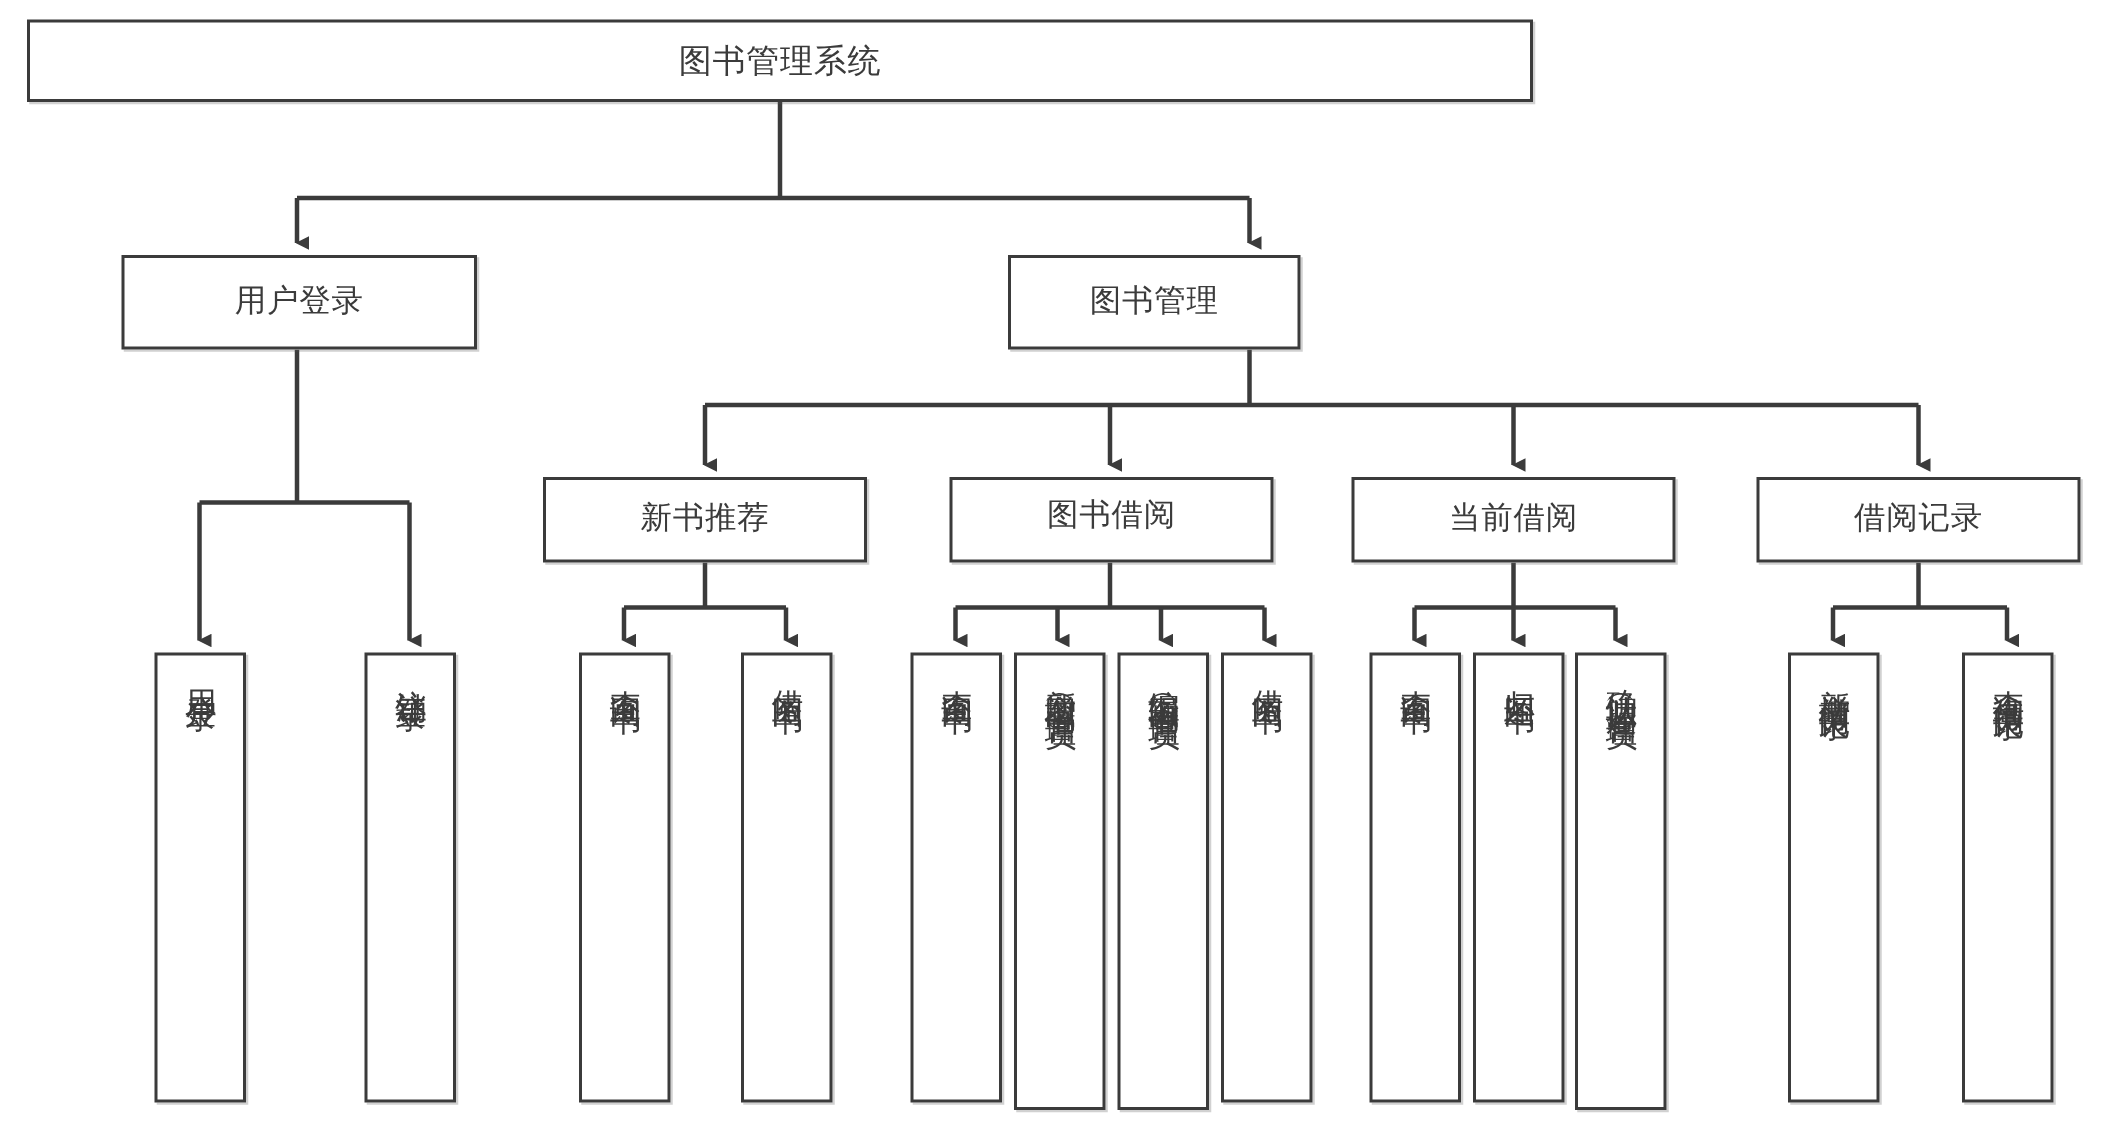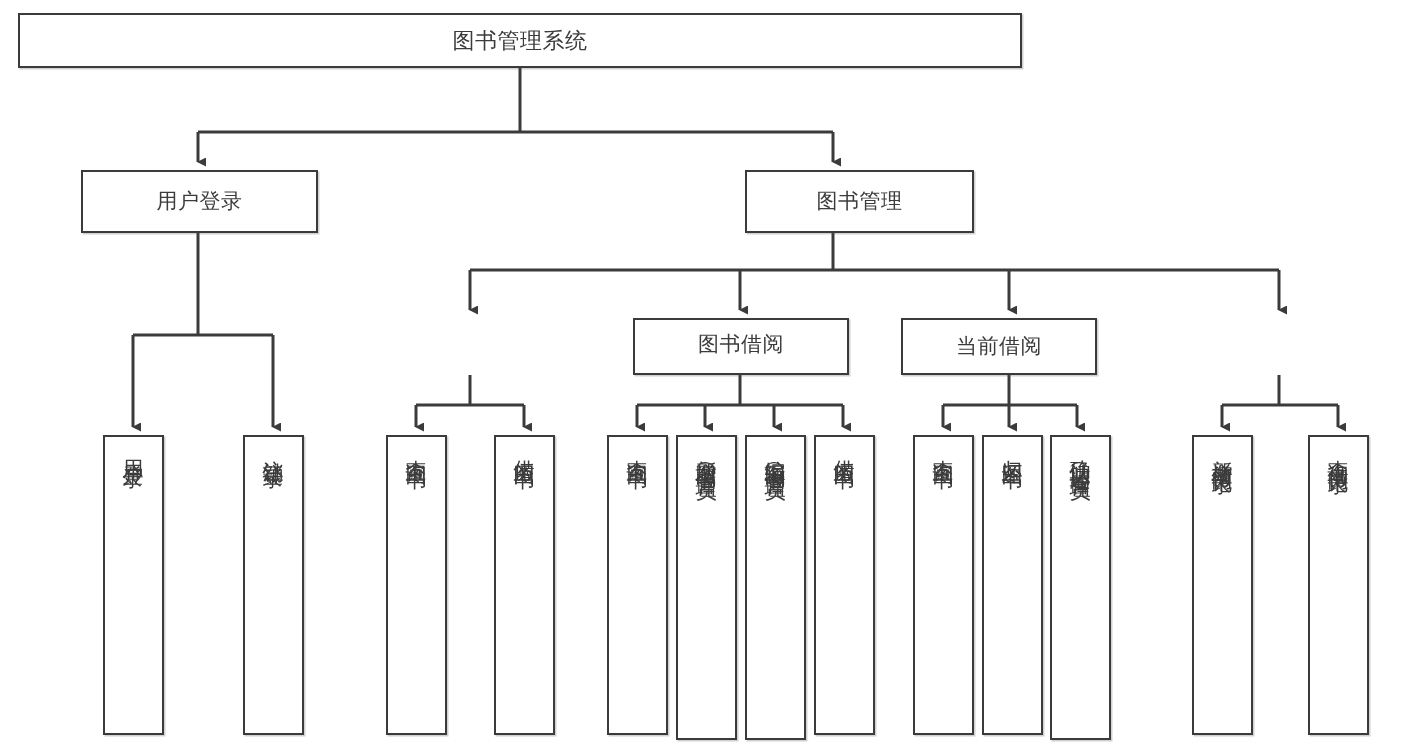--- a/index.html
+++ b/index.html
@@ -123,29 +123,35 @@
     </g>
   </svg>
 
   <div class="node h root" style="left:18px; top:13px; width:1004px; height:55px;">
     <span class="label">图书管理系统</span>
   </div>
 
   <div class="node h" style="left:81px; top:170px; width:237px; height:63px;">
     <span class="label">用户登录</span>
   </div>
-  <div class="node h" style="left:745px; top:170px; width:229px; height:63px;">
+  <div class="node h" style="left:672px; top:170px; width:195px; height:63px;">
     <span class="label">图书管理</span>
   </div>
 
+  <div class="node h" style="left:362px; top:318px; width:216px; height:57px;">
+    <span class="label">新书推荐</span>
+  </div>
   <div class="node h" style="left:633px; top:318px; width:216px; height:57px;font-family:Liberation Mono, monospace;">
     <span class="label">图书借阅</span>
   </div>
-  <div class="node h" style="left:901px; top:318px; width:196px; height:57px;">
+  <div class="node h" style="left:901px; top:318px; width:216px; height:57px;">
     <span class="label">当前借阅</span>
+  </div>
+  <div class="node h" style="left:1171px; top:318px; width:216px; height:57px;">
+    <span class="label">借阅记录</span>
   </div>
 
   <div class="node v" style="left:103px; top:435px; width:61px; height:300px;">
     <span class="label">用户登录</span>
   </div>
   <div class="node v" style="left:243px; top:435px; width:61px; height:300px;">
     <span class="label">注销登录</span>
   </div>
 
   <div class="node v" style="left:386px; top:435px; width:61px; height:300px;">

